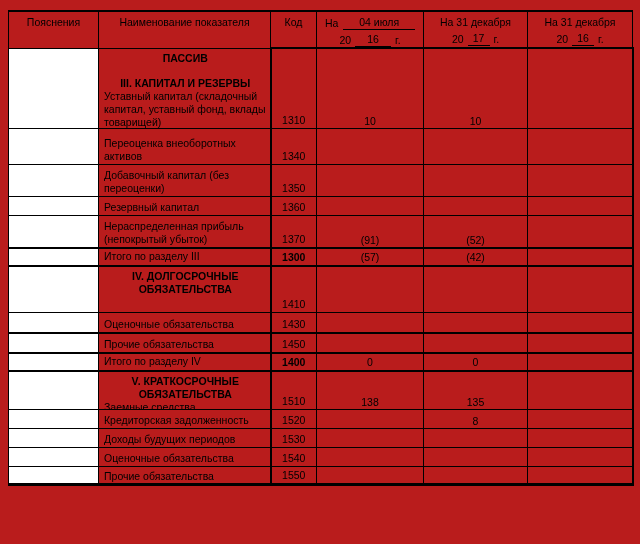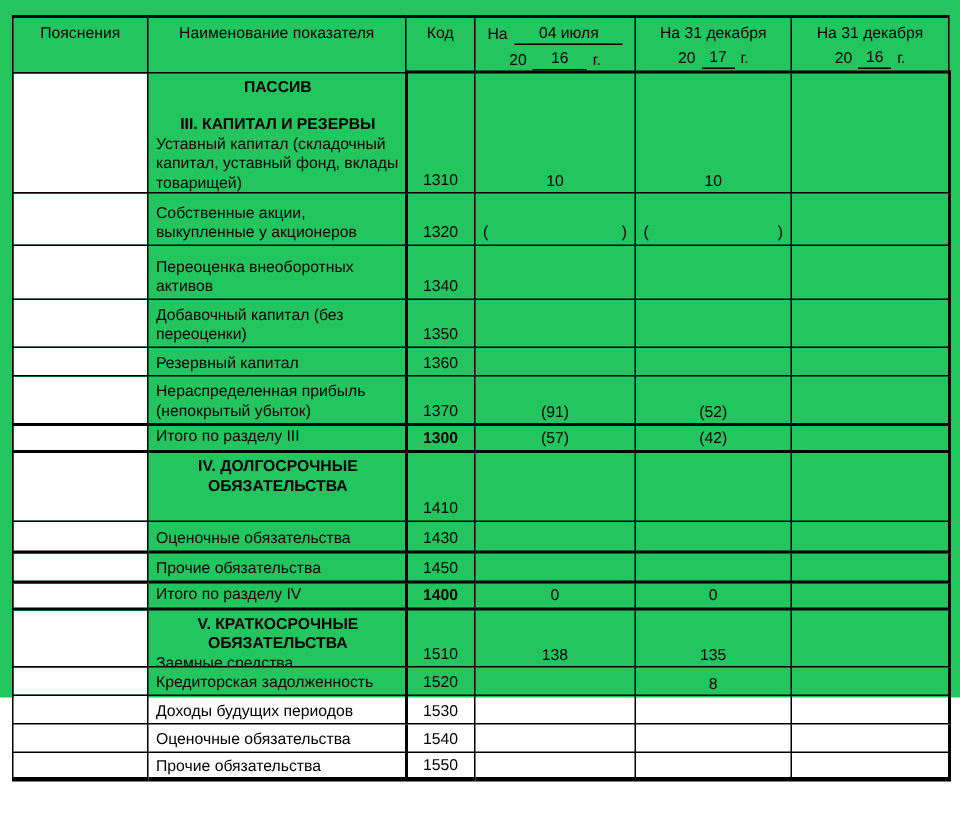--- a/index.html
+++ b/index.html
@@ -1,20 +1,20 @@
 <!DOCTYPE html>
 <html><head>
 <meta charset="utf-8">
 <style>
   html, body { margin:0; padding:0; background:#ffffff; }
   body {
     width:640px; height:544px; overflow:hidden;
     font-family:"Liberation Sans", sans-serif; color:#000;
   }
-  .sheet { position:relative; width:640px; height:465px; background:#22c55e; }
+  .sheet { position:relative; width:640px; height:544px; background:#b91c1c; }
 
   table.bs {
     position:absolute; left:8px; top:10px; width:624px;
     border-collapse:collapse; table-layout:fixed;
   }
   td, th {
     border:1px solid #000; padding:0; font-size:10.5px; color:#000;
     overflow:hidden; box-sizing:border-box;
   }
 
@@ -115,42 +115,20 @@
               <div class="sec-title">ПАССИВ</div>
               <div class="sec-title">III. КАПИТАЛ И РЕЗЕРВЫ</div>
               <div class="item-label">Уставный капитал (складочный капитал, уставный фонд, вклады товарищей)</div>
             </div>
           </td>
           <td class="c-code">1310</td>
           <td class="c-val">10</td>
           <td class="c-val">10</td>
           <td class="c-val last"></td>
         </tr>
-        <tr class="row-item" style="height: 33px;">
-          <td class="c-exp"></td>
-          <td class="c-name">
-            <div class="cellwrap" style="height: 30px;">
-              <div class="item-label">Собственные акции, выкупленные у акционеров</div>
-            </div>
-          </td>
-          <td class="c-code">1320</td>
-          <td class="c-val">
-            <div class="parens">
-              <span>(</span>
-              <span>)</span>
-            </div>
-          </td>
-          <td class="c-val">
-            <div class="parens">
-              <span>(</span>
-              <span>)</span>
-            </div>
-          </td>
-          <td class="c-val last"></td>
-        </tr>
         <tr class="row-item" style="height: 34px;">
           <td class="c-exp"></td>
           <td class="c-name">
             <div class="cellwrap" style="height: 31px;">
               <div class="item-label">Переоценка внеоборотных активов</div>
             </div>
           </td>
           <td class="c-code">1340</td>
           <td class="c-val"></td>
           <td class="c-val"></td>

